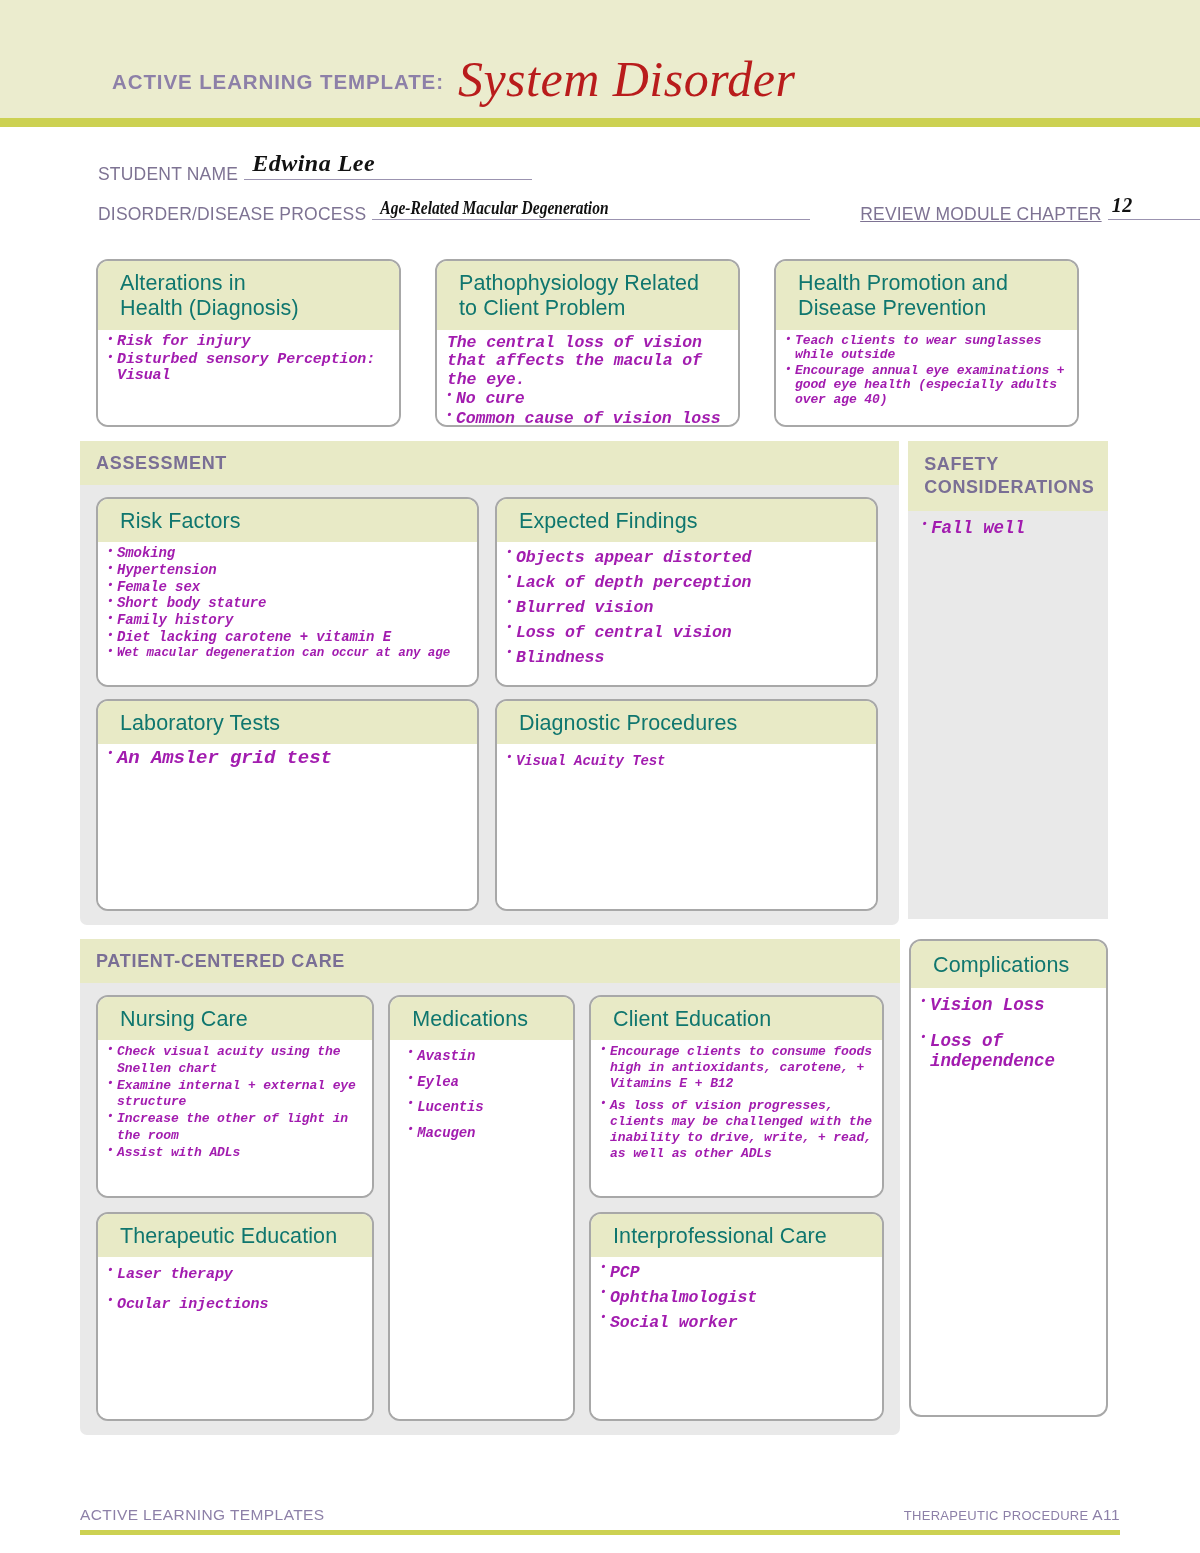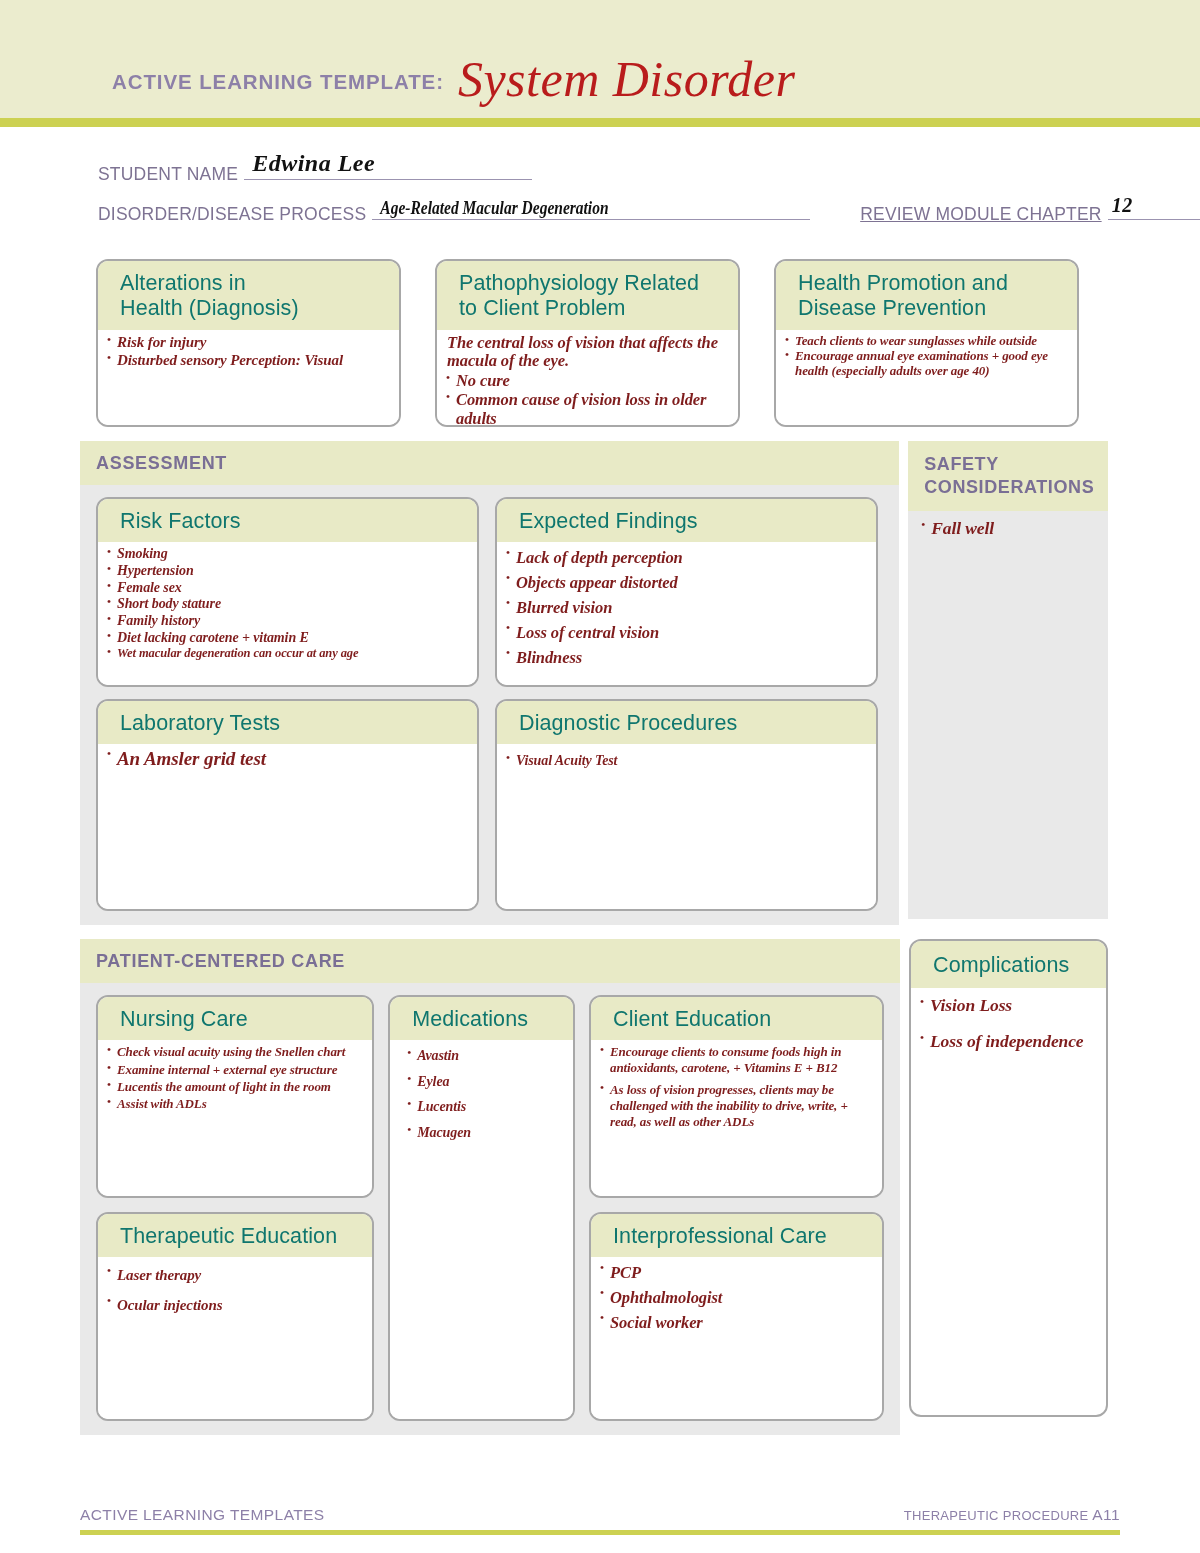--- a/index.html
+++ b/index.html
@@ -90,23 +90,23 @@
     letter-spacing: .1px;
   }
   .card-body {
     flex: 1; background: #fff;
     padding: 4px 8px 6px 8px;
   }
   .top-row .card { width: 305px; height: 168px; }
 
   
   .hw {
-    font-family: Liberation Serif, serif;
+    font-family: Liberation Mono, monospace;
     font-weight: bold; font-style: italic;
-    color: #7f1d1d;
+    color: #a21caf;
     line-height: 1.12;
     letter-spacing: -0.1px;
   }
   .hw li { list-style: none; position: relative; padding-left: 11px; margin-bottom: 1px; }
   .hw li::before {
     content: "•"; position: absolute; left: 1px; top: -1px; font-size: 11px;
   }
   .hw.nobullet li { padding-left: 2px; }
   .hw.nobullet li::before { content: ""; }
   .sz13 { font-size: 13px; }
@@ -114,20 +114,21 @@
   .sz15 { font-size: 15px; }
   .sz16 { font-size: 16.5px; }
   .sz17 { font-size: 17.5px; }
   .sz18 { font-size: 19px; }
 
   
   .mid-wrap { display: flex; padding: 14px 92px 0 80px; gap: 9px; align-items: flex-start; }
   .panel {
     background: #e9e9e9;
     padding: 0 0 14px 0;
+    border-radius: 7px;
   }
   .panel-head {
     background: #e8eac6;
     font-size: 18px; font-weight: bold;
     color: #7a6f95;
     letter-spacing: .7px;
     padding: 12px 0 11px 16px;
   }
   .assessment-panel { width: 820px; }
   .grid2 { display: flex; gap: 16px; padding: 12px 16px 0 16px; }
@@ -264,22 +265,22 @@
             <li>Diet lacking carotene + vitamin E</li>
             <li style="font-size:12.5px">Wet macular degeneration can occur at any age</li>
           </ul>
         </div>
       </div>
 
       <div class="card">
         <div class="card-head">Expected Findings</div>
         <div class="card-body">
           <ul class="hw sz16" style="line-height:1.45">
+            <li>Objects appear distorted</li>
             <li>Lack of depth perception</li>
-            <li>Objects appear distorted</li>
             <li>Blurred vision</li>
             <li>Loss of central vision</li>
             <li>Blindness</li>
           </ul>
         </div>
       </div>
     </div>
 
     <div class="grid2 assess-bot">
       <div class="card">
@@ -321,21 +322,21 @@
 
     <div class="pcc-grid">
 
       <div class="pcc-col-a">
         <div class="card big">
           <div class="card-head">Nursing Care</div>
           <div class="card-body">
             <ul class="hw sz13" style="line-height:1.25">
               <li>Check visual acuity using the Snellen chart</li>
               <li>Examine internal + external eye structure</li>
-              <li>Lucentis the amount of light in the room</li>
+              <li>Increase the other of light in the room</li>
               <li>Assist with ADLs</li>
             </ul>
           </div>
         </div>
         <div class="card small">
           <div class="card-head">Therapeutic Education</div>
           <div class="card-body">
             <ul class="hw sz15" style="line-height:1.9">
               <li>Laser therapy</li>
               <li>Ocular injections</li>

